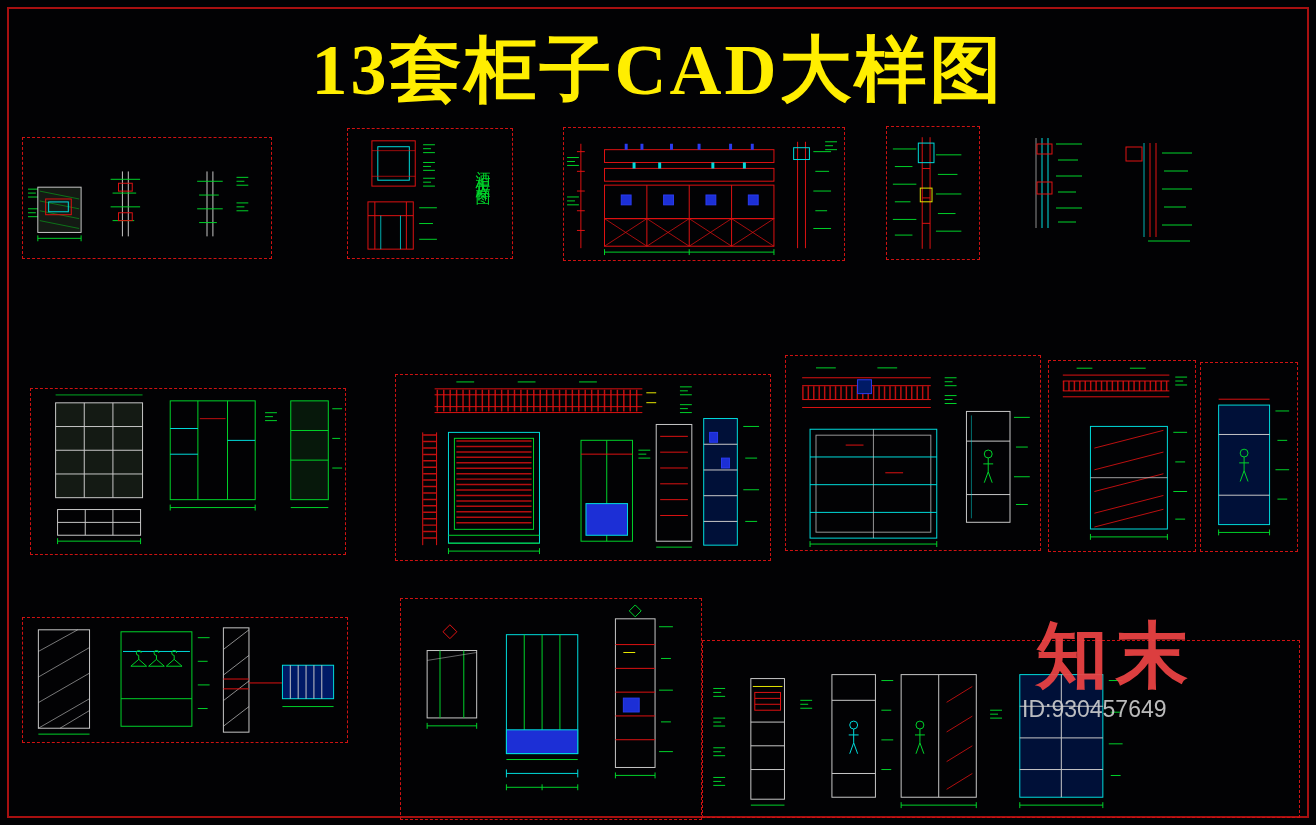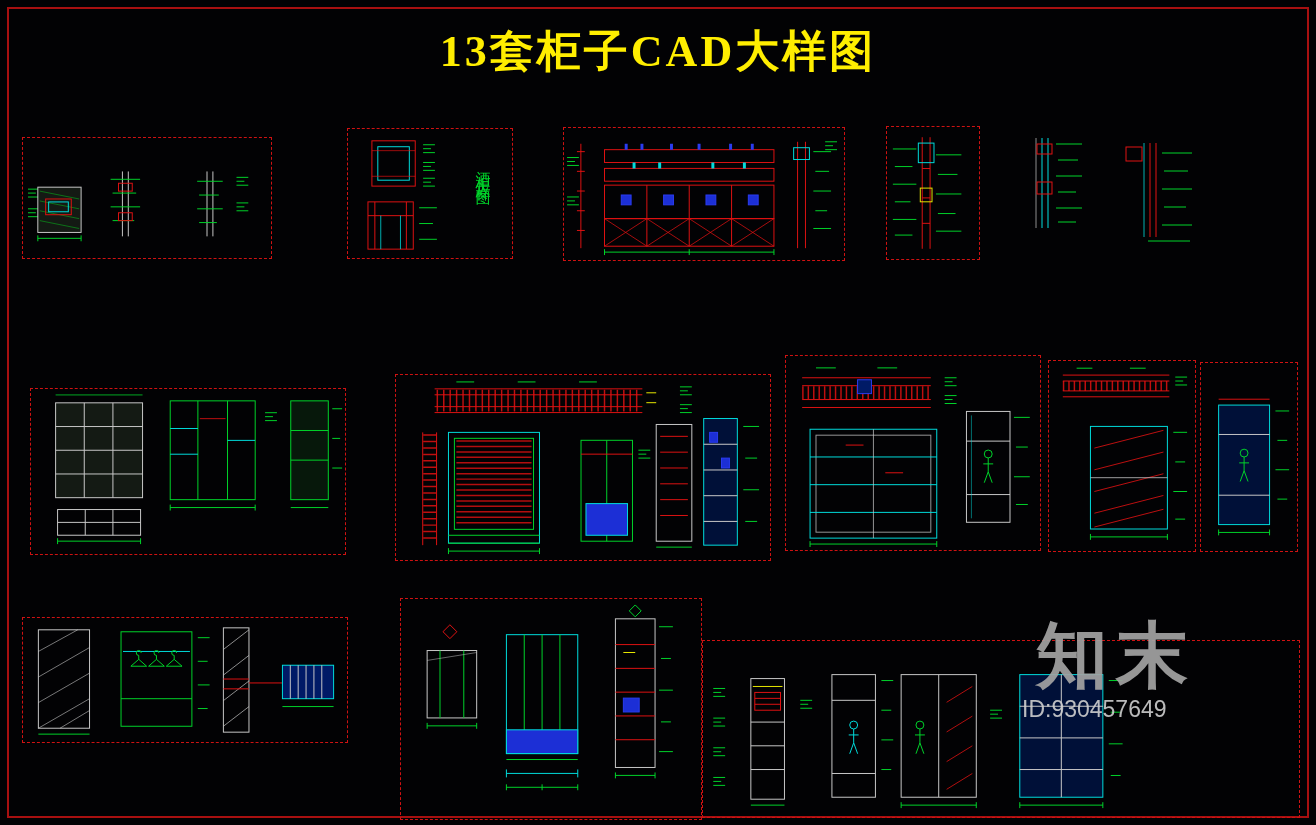--- a/index.html
+++ b/index.html
@@ -3,34 +3,34 @@
 <meta charset="utf-8">
 <style>
   * { margin:0; padding:0; box-sizing:border-box; }
   html,body { background:#000; }
   body { width:1316px; height:825px; position:relative; overflow:hidden;
          font-family:"Liberation Sans", sans-serif; }
   #stage { position:absolute; left:0; top:0; width:1316px; height:825px; background:#020204; }
   .outer-frame { position:absolute; left:7px; top:7px; right:7px; bottom:7px;
                  border:2px solid #a81010; pointer-events:none; }
   .page-title { position:absolute; top:22px; left:0; width:100%; text-align:center;
-                color:#ffee00; font-size:44px; font-weight:bold; letter-spacing:3px;
+                color:#ffee00; font-size:72px; font-weight:bold; letter-spacing:3px;
                 font-family:"Liberation Serif", serif; }
   .panel { position:absolute; border:1px dashed #cf1212; }
   .drawing { position:absolute; }
   .panel svg, .drawing svg { display:block; width:100%; height:100%; }
   .g,.r,.c,.b,.w,.y,.dg { fill:none; stroke-width:1; }
   .g{stroke:#00d52a} .r{stroke:#e01212} .c{stroke:#00dede} .b{stroke:#2a3cf0}
   .w{stroke:#c9c9c9} .y{stroke:#e8e800} .dg{stroke:#0a8a18}
   .fill-dark{fill:#141a14} .fill-grn{fill:#07180b} .fill-blue{fill:#1c2fd6}
   .fill-dkblue{fill:#001038} .fill-navy{fill:#001a66}
   .vtext { position:absolute; writing-mode:vertical-rl; text-orientation:upright;
            color:#00d52a; font-size:15px; letter-spacing:5px; }
   .wm-brand { position:absolute; left:1036px; top:608px; font-size:72px; font-weight:bold;
-              color:#a3a3a3; opacity:.92; letter-spacing:8px;
+              color:#ef4444; opacity:.92; letter-spacing:8px;
               font-family:"Liberation Serif", serif; }
   .wm-id { position:absolute; left:1022px; top:696px; font-size:23px;
            color:#cfcfcf; opacity:.9; }
 </style>
 </head>
 <body>
 
 <div id="stage">
 
   <svg width="0" height="0" style="position:absolute">

